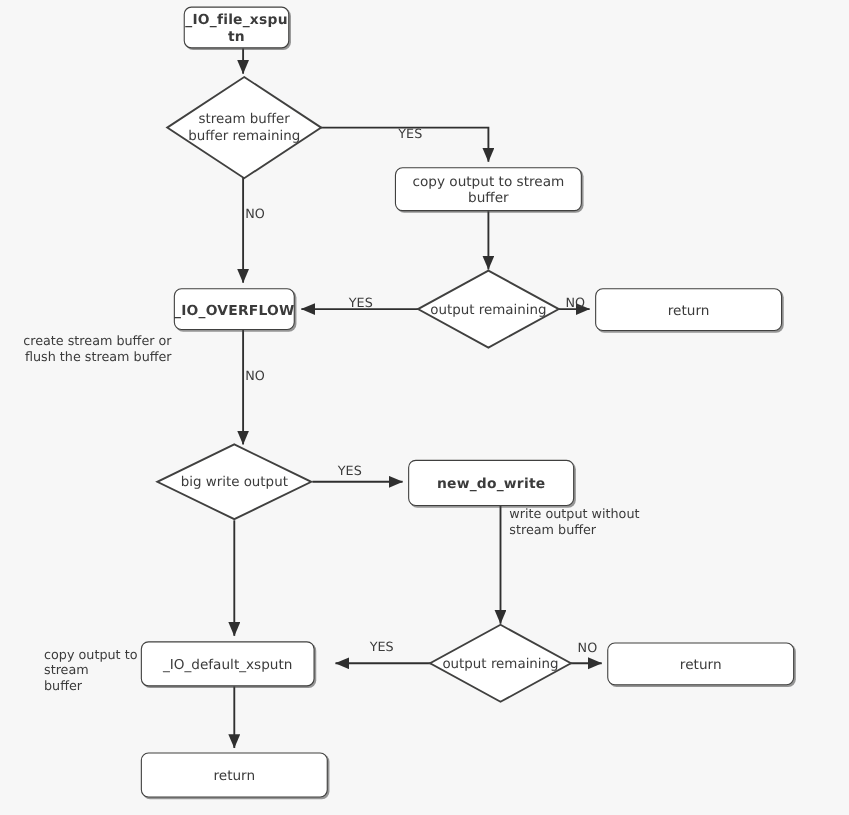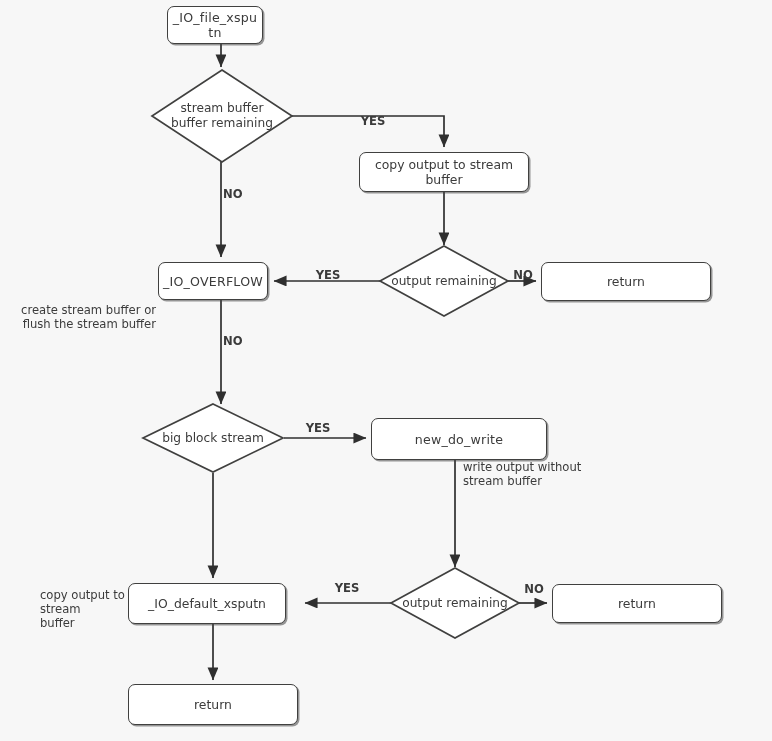--- a/index.html
+++ b/index.html
@@ -32,21 +32,21 @@
     background: #ffffff;
     border: 1.6px solid #40403f;
     border-radius: 7px;
     font-size: 12.4px;
     line-height: 15px;
     color: #3b3b3b;
     box-shadow: 1.5px 1.5px 0 rgba(70,70,70,0.55);
     white-space: pre-line;
   }
   .node.bold {
-    font-weight: normal;
+    font-weight: bold;
     font-size: 12.6px;
     letter-spacing: 0.2px;
   }
   .decision-label {
     position: absolute;
     box-sizing: border-box;
     display: flex;
     align-items: center;
     justify-content: center;
     text-align: center;
@@ -56,21 +56,20 @@
     white-space: pre-line;
     pointer-events: none;
   }
   .edge-label {
     position: absolute;
     font-size: 11.6px;
     line-height: 14px;
     color: #3b3b3b;
     white-space: pre-line;
     text-align: center;
-    font-weight: bold;
   }
   .side-note {
     position: absolute;
     font-size: 11.6px;
     line-height: 14px;
     color: #3b3b3b;
     white-space: pre-line;
   }
   .side-note.right-align { text-align: right; }
   .side-note.center-align { text-align: left; }
@@ -128,23 +127,23 @@
 buffer remaining</div>
 
 <div class="node" style="left:359px; top:152px; width:170px; height:40px;">copy output to stream buffer</div>
 
 <div class="node bold" style="left:158px; top:262px; width:110px; height:38px;">_IO_OVERFLOW</div>
 
 <div class="decision-label" style="left:384px; top:271px; width:120px; height:20px;">output remaining</div>
 
 <div class="node" style="left:541px; top:262px; width:170px; height:39px;">return</div>
 
-<div class="decision-label" style="left:153px; top:428px; width:120px; height:20px;">big block stream</div>
+<div class="decision-label" style="left:153px; top:428px; width:120px; height:20px;">big write output</div>
 
-<div class="node bold" style="left:371px; top:418px; width:176px; height:42px;">new_do_write</div>
+<div class="node bold" style="left:371px; top:418px; width:151px; height:42px;">new_do_write</div>
 
 <div class="node" style="left:128px; top:583px; width:158px; height:41px;">_IO_default_xsputn</div>
 
 <div class="decision-label" style="left:395px; top:593px; width:120px; height:20px;">output remaining</div>
 
 <div class="node" style="left:552px; top:584px; width:170px; height:39px;">return</div>
 
 <div class="node" style="left:128px; top:684px; width:170px; height:41px;">return</div>
 
 <div class="edge-label" style="left:358px; top:114px; width:30px;">YES</div>

